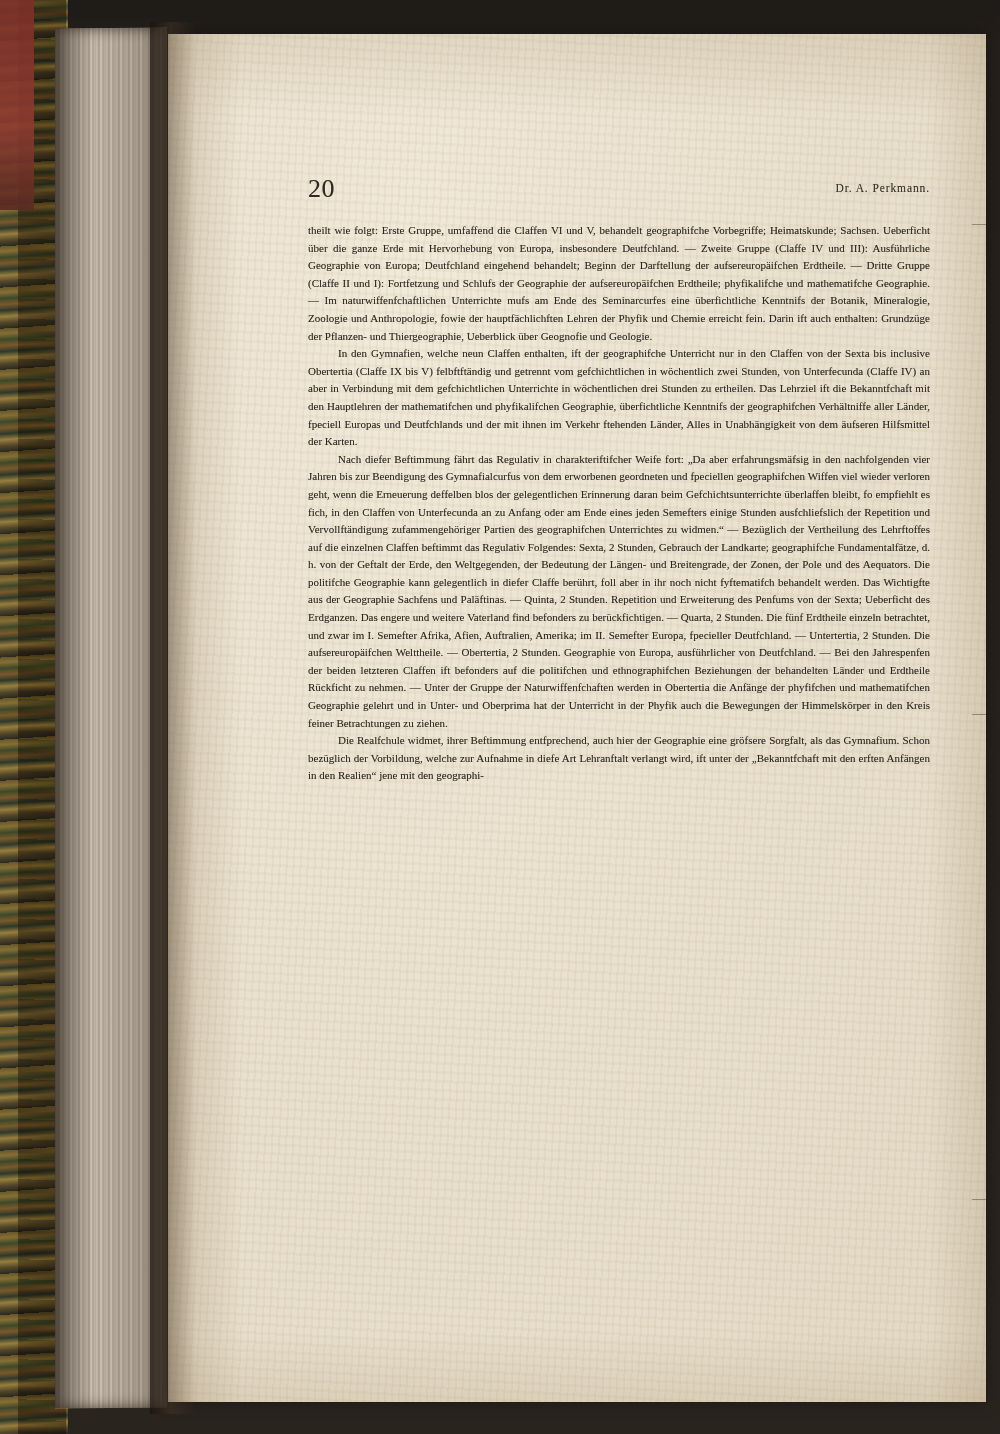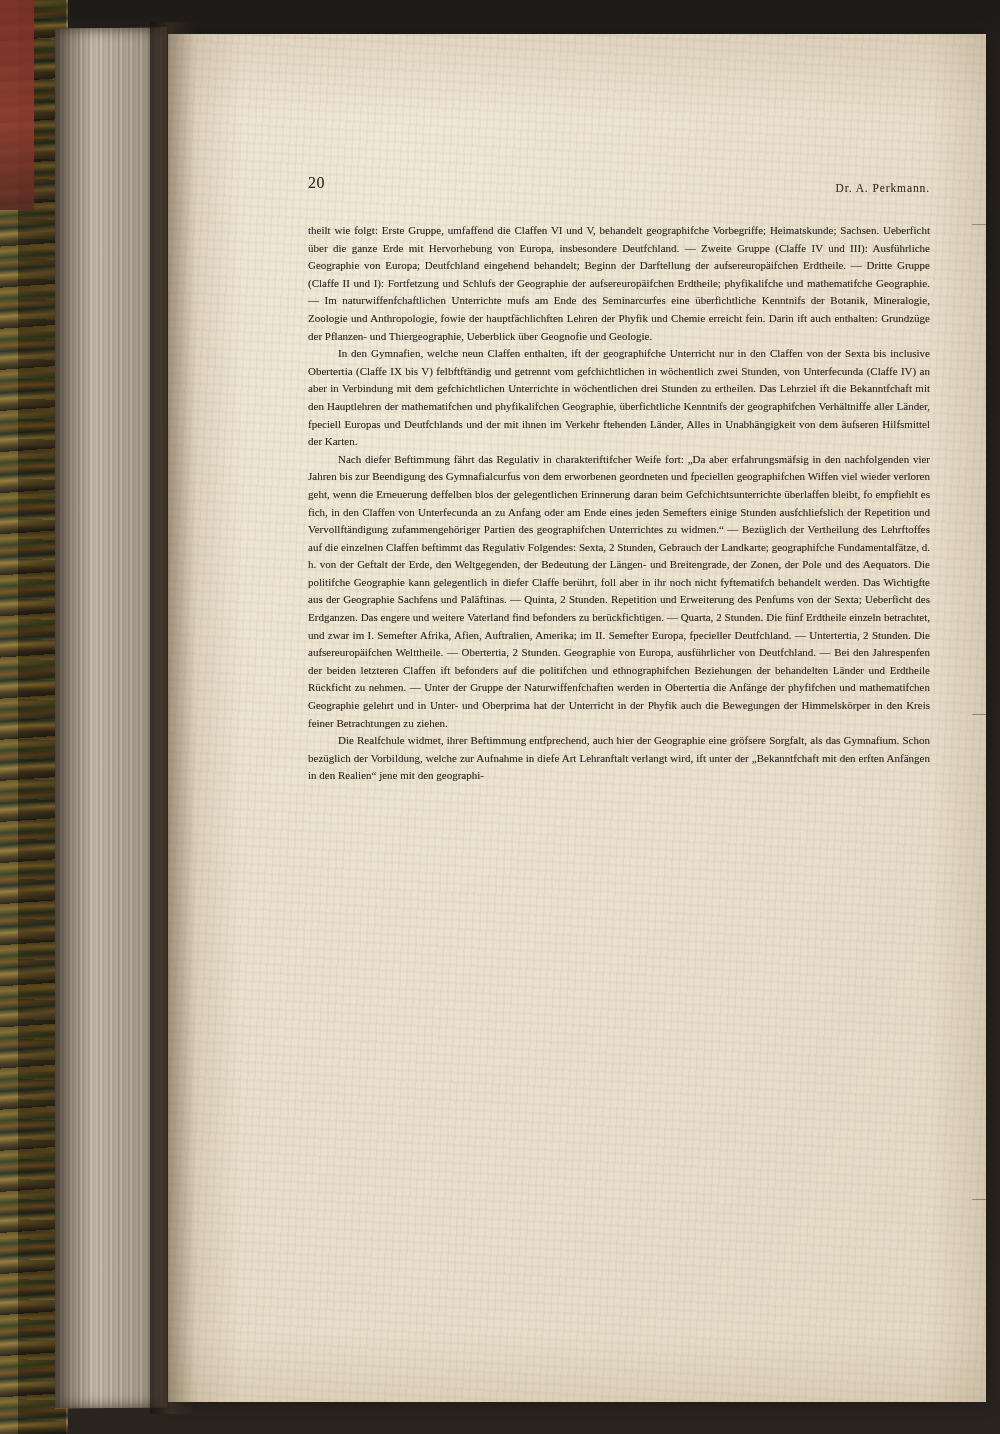--- a/index.html
+++ b/index.html
@@ -151,21 +151,21 @@
   }
   .runhead {
     position: relative;
     height: 30px;
     margin-bottom: 18px;
   }
   .folio {
     position: absolute;
     left: 0;
     top: 0;
-    font-size: 16px;
+    font-size: 26px;
     color: #2e2a26;
     letter-spacing: 0.5px;
   }
   .author {
     position: absolute;
     left: 0;
     right: 0;
     top: 8px;
     text-align: right;
     font-size: 11.5px;

